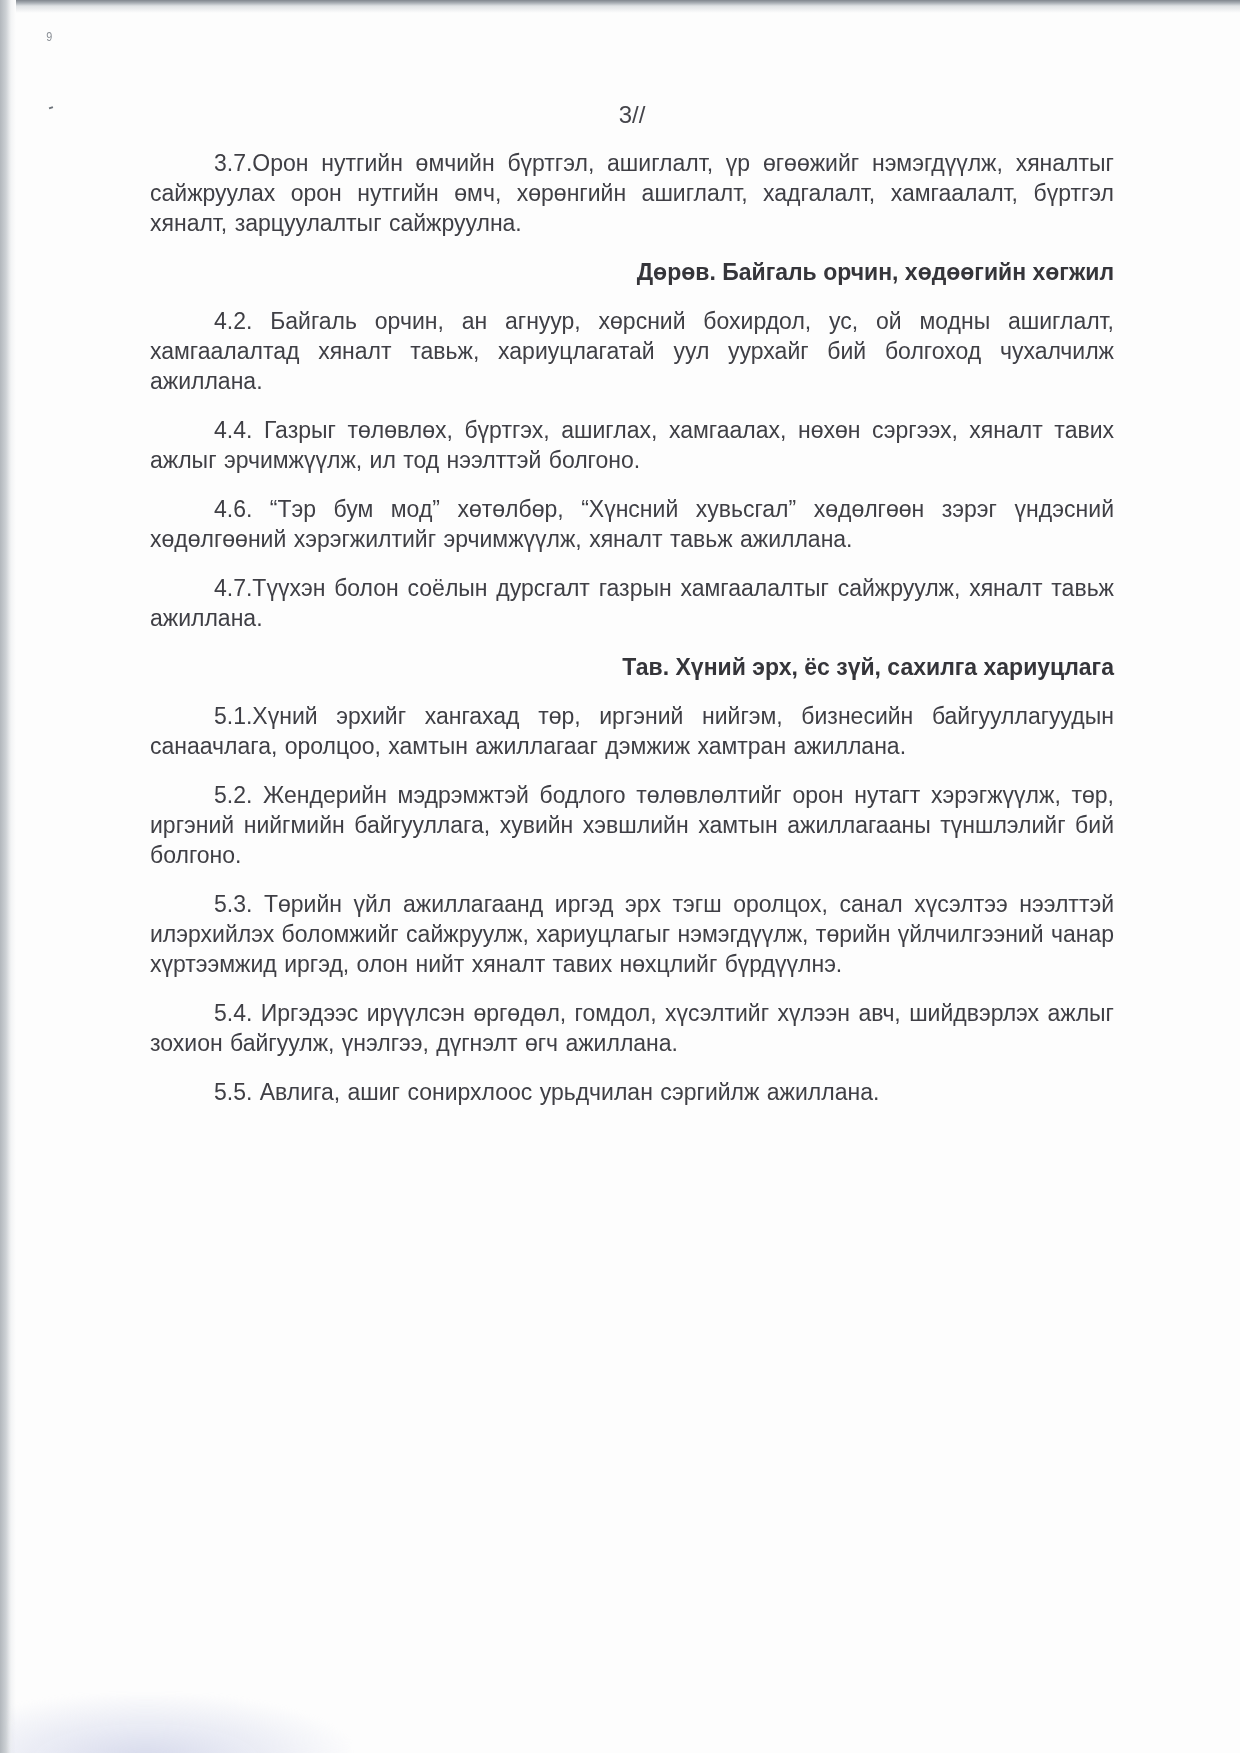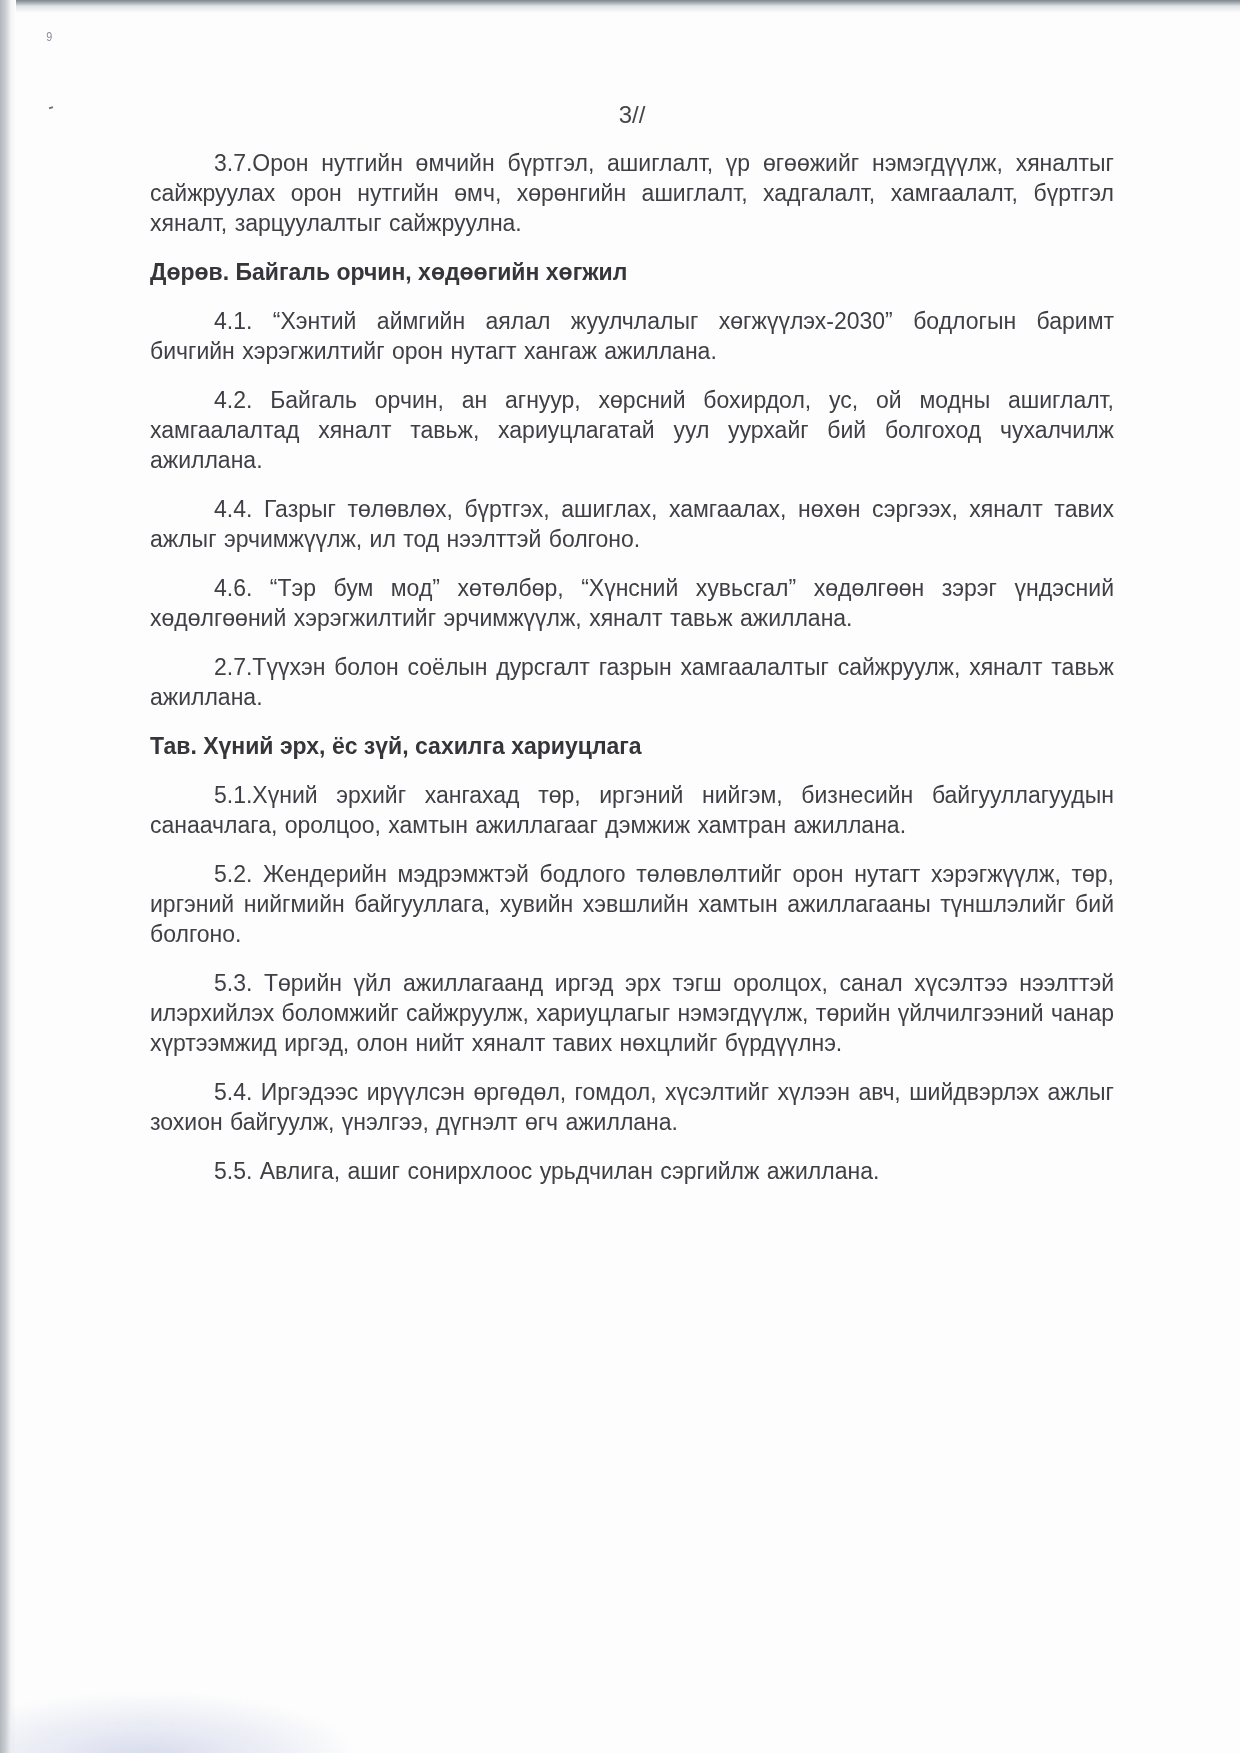--- a/index.html
+++ b/index.html
@@ -60,21 +60,21 @@
     margin: 12px 0 19px 0;
     text-align: justify;
     text-indent: 64px;
     color: #3f3f45;
     word-spacing: 1px;
   }
   .textblock h2 {
     font-size: 23px;
     line-height: 30px;
     font-weight: bold;
-    text-align: left;
+    text-align: right;
     margin: 4px 0 19px 0;
     color: #35353a;
   }
 </style>
 </head>
 <body>
 
 <div class="scan-page">
 
   <div class="edge-top"></div>
@@ -83,25 +83,24 @@
   <div class="mark-dash">-</div>
   <div class="smudge-bottom"></div>
 
   <div class="textblock">
     <div class="pagenum">3//</div>
 
     <p>3.7.Орон нутгийн өмчийн бүртгэл, ашиглалт, үр өгөөжийг нэмэгдүүлж, хяналтыг сайжруулах орон нутгийн өмч, хөрөнгийн ашиглалт, хадгалалт, хамгаалалт, бүртгэл хяналт, зарцуулалтыг сайжруулна.</p>
 
     <h2>Дөрөв. Байгаль орчин, хөдөөгийн хөгжил</h2>
 
-    <p>4.1. “Хэнтий аймгийн аялал жуулчлалыг хөгжүүлэх-2030” бодлогын баримт бичгийн хэрэгжилтийг орон нутагт хангаж ажиллана.</p>
     <p>4.2. Байгаль орчин, ан агнуур, хөрсний бохирдол, ус, ой модны ашиглалт, хамгаалалтад хяналт тавьж, хариуцлагатай уул уурхайг бий болгоход чухалчилж ажиллана.</p>
     <p>4.4. Газрыг төлөвлөх, бүртгэх, ашиглах, хамгаалах, нөхөн сэргээх, хяналт тавих ажлыг эрчимжүүлж, ил тод нээлттэй болгоно.</p>
     <p>4.6. “Тэр бум мод” хөтөлбөр, “Хүнсний хувьсгал” хөдөлгөөн зэрэг үндэсний хөдөлгөөний хэрэгжилтийг эрчимжүүлж, хяналт тавьж ажиллана.</p>
-    <p>2.7.Түүхэн болон соёлын дурсгалт газрын хамгаалалтыг сайжруулж, хяналт тавьж ажиллана.</p>
+    <p>4.7.Түүхэн болон соёлын дурсгалт газрын хамгаалалтыг сайжруулж, хяналт тавьж ажиллана.</p>
 
     <h2>Тав. Хүний эрх, ёс зүй, сахилга хариуцлага</h2>
 
     <p>5.1.Хүний эрхийг хангахад төр, иргэний нийгэм, бизнесийн байгууллагуудын санаачлага, оролцоо, хамтын ажиллагааг дэмжиж хамтран ажиллана.</p>
     <p>5.2. Жендерийн мэдрэмжтэй бодлого төлөвлөлтийг орон нутагт хэрэгжүүлж, төр, иргэний нийгмийн байгууллага, хувийн хэвшлийн хамтын ажиллагааны түншлэлийг бий болгоно.</p>
     <p>5.3. Төрийн үйл ажиллагаанд иргэд эрх тэгш оролцох, санал хүсэлтээ нээлттэй илэрхийлэх боломжийг сайжруулж, хариуцлагыг нэмэгдүүлж, төрийн үйлчилгээний чанар хүртээмжид иргэд, олон нийт хяналт тавих нөхцлийг бүрдүүлнэ.</p>
     <p>5.4. Иргэдээс ирүүлсэн өргөдөл, гомдол, хүсэлтийг хүлээн авч, шийдвэрлэх ажлыг зохион байгуулж, үнэлгээ, дүгнэлт өгч ажиллана.</p>
     <p>5.5. Авлига, ашиг сонирхлоос урьдчилан сэргийлж ажиллана.</p>
   </div>
 

